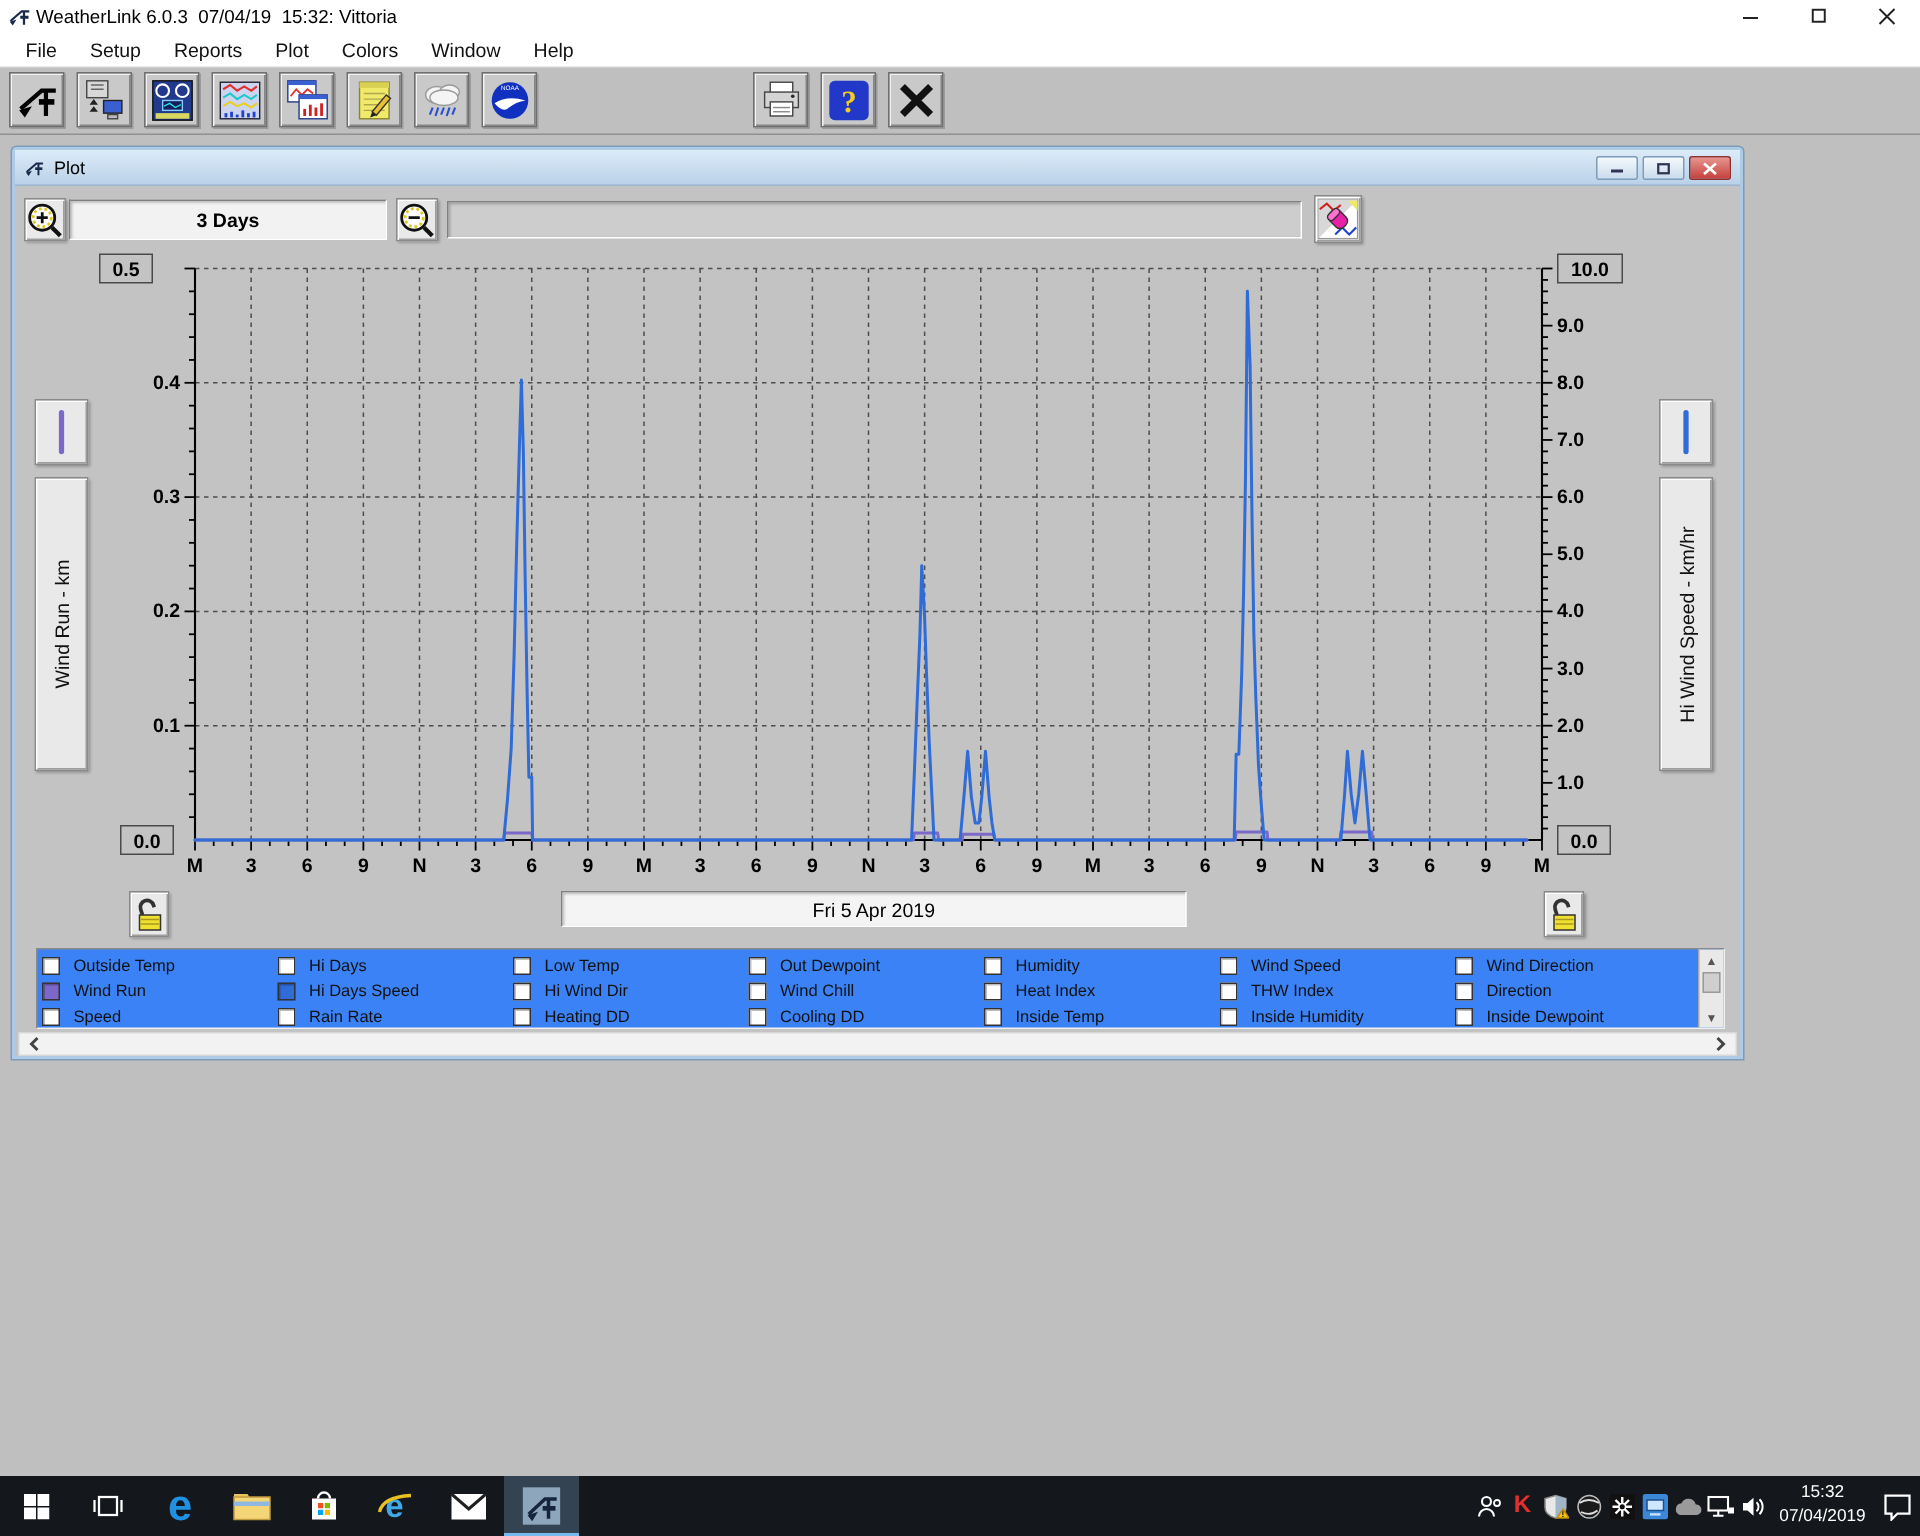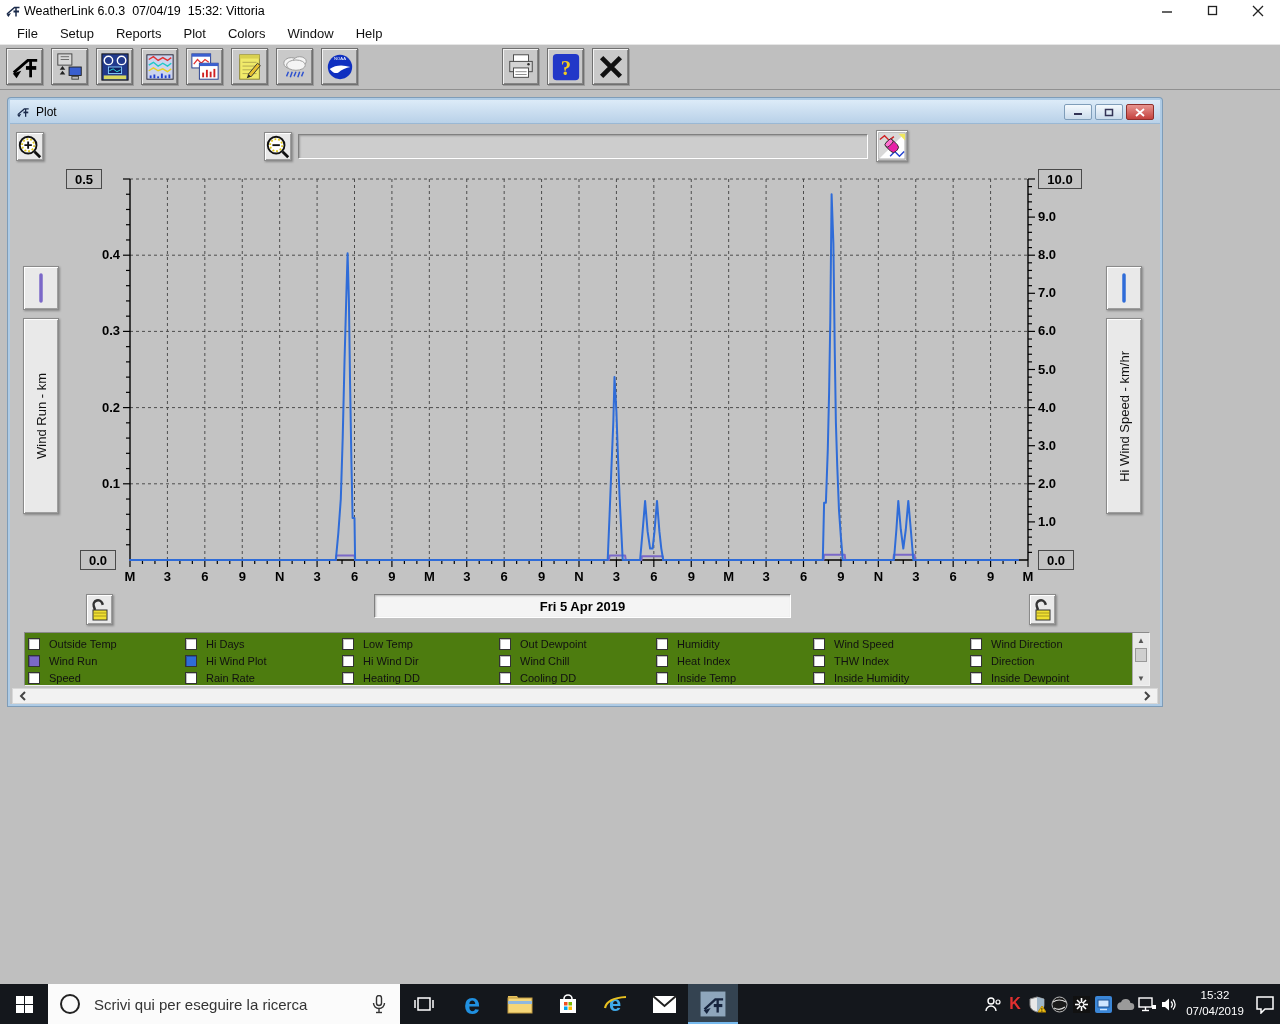--- a/index.html
+++ b/index.html
@@ -34,22 +34,22 @@
     box-shadow:inset 1px 1px 2px rgba(0,0,0,.25);}
   #range-box{font-size:13px;font-weight:bold;display:flex;align-items:center;justify-content:center;color:#000;}
   .axis-box{background:#c3c3c3;border:1px solid #4a4a4a;font-weight:bold;font-size:13px;
     display:flex;align-items:center;justify-content:center;color:#000;z-index:3;}
   .vtext{writing-mode:vertical-rl;transform:rotate(180deg);font-size:13px;color:#111;
     display:flex;align-items:center;justify-content:center;}
   .grid{stroke:#4d4d4d;stroke-width:1;stroke-dasharray:3 3;}
   .axisln{stroke:#000;stroke-width:1.4;}
   .tick{stroke:#000;stroke-width:1.2;}
   text.albl{font-family:"Liberation Sans",sans-serif;font-weight:bold;font-size:13px;fill:#000;}
-  #date-bar{font-size:13px;font-weight:bold;display:flex;align-items:center;justify-content:center;background:#f4f4f4;}
-  #legend-panel{background:#4d7c0f;border:1px solid #8a8a8a;border-right-color:#f0f0f0;border-bottom-color:#f0f0f0;}
+  #date-bar{font-size:13px;font-weight:normal;display:flex;align-items:center;justify-content:center;background:#f4f4f4;}
+  #legend-panel{background:#3b82f6;border:1px solid #8a8a8a;border-right-color:#f0f0f0;border-bottom-color:#f0f0f0;}
   #legend-grid{position:absolute;left:3px;top:2px;display:grid;grid-template-rows:repeat(3,17px);
     grid-template-columns:repeat(7,157px);grid-auto-flow:column;}
   .legend-item{display:flex;align-items:center;height:17px;}
   .legend-cb{width:12px;height:12px;border:1px solid #333;box-shadow:inset 1px 1px 0 rgba(0,0,0,.25);margin-right:9px;flex:none;}
   .legend-lb{font-size:11px;color:#111;}
   .vsb{position:absolute;right:0;top:0;width:17px;height:100%;background:#e9e9e9;border-left:1px solid #aaa;}
   .vsb .arr{position:absolute;left:0;width:16px;height:14px;color:#555;font-size:8px;display:flex;align-items:center;justify-content:center;}
   #hscroll{background:#f2f2f2;border:1px solid #d8d8d8;}
   .hsarr{position:absolute;top:0;width:16px;height:14px;display:flex;align-items:center;justify-content:center;}
   
@@ -254,20 +254,21 @@
     </div>
 
     <div class="abs raisedbtn" style="left:6px;top:32px;width:28px;height:29px">
       <svg width="26" height="26" viewBox="0 0 28 28">
         <circle cx="12" cy="12" r="9" fill="#fff" stroke="#111" stroke-width="2"></circle>
         <circle cx="12" cy="12" r="6.5" fill="none" stroke="#e0c820" stroke-width="2" stroke-dasharray="2 2"></circle>
         <path d="M12 8 V16 M8 12 H16" stroke="#111" stroke-width="2"></path>
         <line x1="19" y1="19" x2="25" y2="25" stroke="#111" stroke-width="3"></line>
       </svg>
     </div>
+    <div id="range-box" class="abs sunkfield" style="left:36px;top:33px;width:212px;height:27px">3 Days</div>
     <div class="abs raisedbtn" style="left:254px;top:32px;width:28px;height:29px">
       <svg width="26" height="26" viewBox="0 0 28 28">
         <circle cx="12" cy="12" r="9" fill="#fff" stroke="#111" stroke-width="2"></circle>
         <circle cx="12" cy="12" r="6.5" fill="none" stroke="#e0c820" stroke-width="2" stroke-dasharray="2 2"></circle>
         <path d="M8 12 H16" stroke="#111" stroke-width="2"></path>
         <line x1="19" y1="19" x2="25" y2="25" stroke="#111" stroke-width="3"></line>
       </svg>
     </div>
     <div class="abs sunkfield" style="left:288px;top:34px;width:570px;height:25px;background:#cdcdcd"></div>
     <div class="abs raisedbtn" style="left:866px;top:30px;width:32px;height:32px">
@@ -564,21 +565,21 @@
           <div class="legend-item">
             <span class="legend-cb" style="background: rgb(255, 255, 255);"></span>
             <span class="legend-lb">Speed</span>
           </div>
           <div class="legend-item">
             <span class="legend-cb" style="background: rgb(255, 255, 255);"></span>
             <span class="legend-lb">Hi Days</span>
           </div>
           <div class="legend-item">
             <span class="legend-cb" style="background: rgb(47, 108, 216);"></span>
-            <span class="legend-lb">Hi Wind Plot</span>
+            <span class="legend-lb">Hi Days Speed</span>
           </div>
           <div class="legend-item">
             <span class="legend-cb" style="background: rgb(255, 255, 255);"></span>
             <span class="legend-lb">Rain Rate</span>
           </div>
           <div class="legend-item">
             <span class="legend-cb" style="background: rgb(255, 255, 255);"></span>
             <span class="legend-lb">Low Temp</span>
           </div>
           <div class="legend-item">
@@ -664,30 +665,20 @@
   <div id="start-btn">
     <svg width="17" height="17" viewBox="0 0 17 17">
       <g fill="#fff">
           <rect x="0" y="0" width="8" height="8"></rect>
           <rect x="9" y="0" width="8" height="8"></rect>
           <rect x="0" y="9" width="8" height="8"></rect>
           <rect x="9" y="9" width="8" height="8"></rect>
         </g>
     </svg>
   </div>
-  <div id="search-box">
-    <div style="width:20px;height:20px;border:2.5px solid #222;border-radius:50%;margin-left:12px"></div>
-    <span class="stext">Scrivi qui per eseguire la ricerca</span>
-    <svg class="abs" style="right:14px;top:11px" width="14" height="19" viewBox="0 0 14 19">
-      <rect x="4.5" y="0.5" width="5" height="10" rx="2.5" fill="none" stroke="#333" stroke-width="1.4"></rect>
-      <path d="M1.5 8 a5.5 5.5 0 0 0 11 0" fill="none" stroke="#333" stroke-width="1.4"></path>
-      <line x1="7" y1="13.5" x2="7" y2="17" stroke="#333" stroke-width="1.4"></line>
-      <line x1="4" y1="17.5" x2="10" y2="17.5" stroke="#333" stroke-width="1.4"></line>
-    </svg>
-  </div>
   <div class="taskicon">
     <svg width="20" height="18" viewBox="0 0 20 18">
       <rect x="4" y="3" width="12" height="12" fill="none" stroke="#fff" stroke-width="1.5"></rect>
       <line x1="1" y1="5" x2="1" y2="13" stroke="#fff" stroke-width="1.5"></line>
       <line x1="19" y1="5" x2="19" y2="13" stroke="#fff" stroke-width="1.5"></line>
     </svg>
   </div>
   <div class="taskicon">
     <span style="font-size:29px;font-weight:bold;color:#2090e0;line-height:1">e</span>
   </div>

